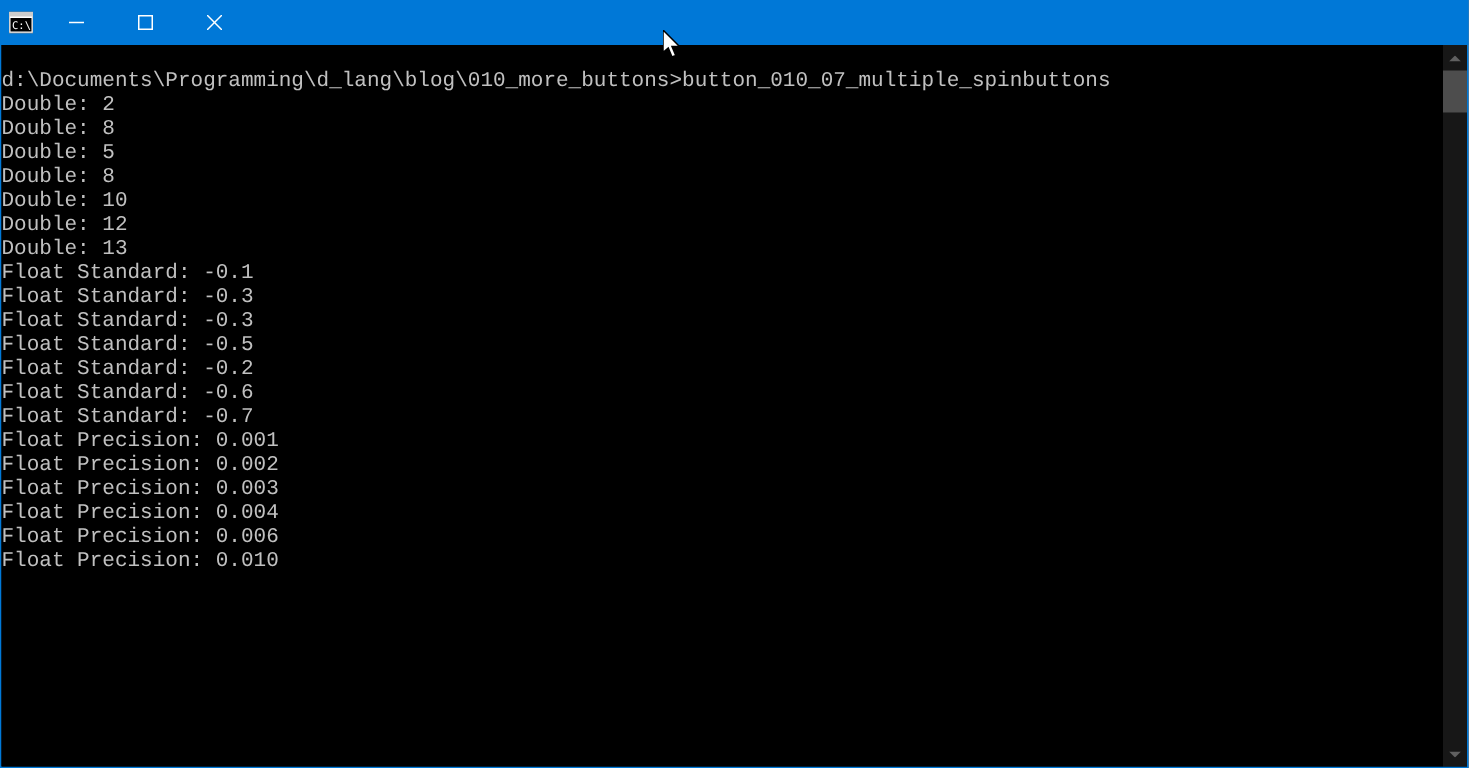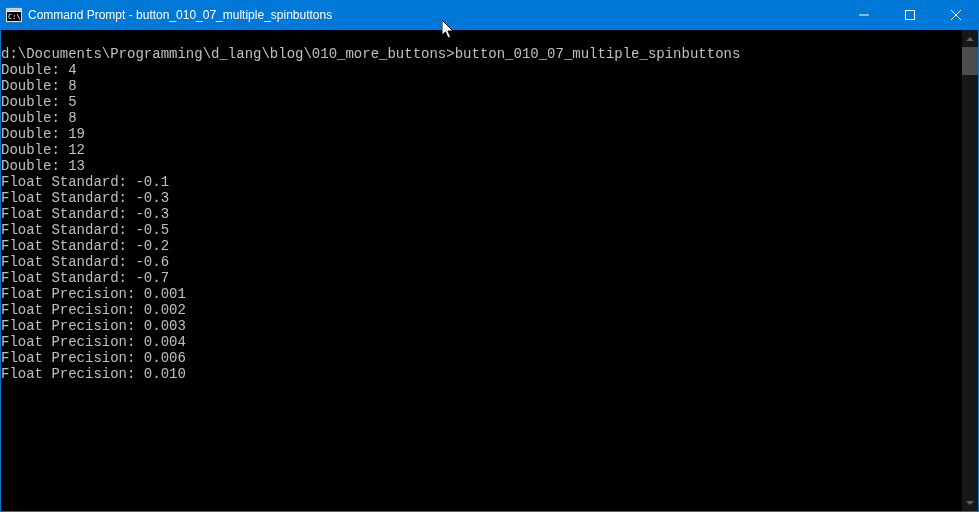--- a/index.html
+++ b/index.html
@@ -116,21 +116,20 @@
 <div class="window">
   <div class="titlebar">
     <span class="titlebar-icon">
       <svg width="16" height="16" viewBox="0 0 16 16">
         <rect x="0" y="1" width="16" height="14" fill="#fff" stroke="#888" stroke-width="0.5"></rect>
         <rect x="0" y="1" width="16" height="3" fill="#ccc"></rect>
         <rect x="1" y="5" width="14" height="9" fill="#000"></rect>
         <text x="2" y="12" font-family="monospace" font-size="7" fill="#fff">C:\</text>
       </svg>
     </span>
-    <span class="titlebar-title">Command Prompt - button_010_07_multiple_spinbuttons</span>
     <div class="titlebar-buttons">
       <div class="titlebar-btn">
         <svg width="10" height="10" viewBox="0 0 10 10">
             <line x1="0" y1="5" x2="10" y2="5" stroke="#fff" stroke-width="1"></line>
           </svg>
       </div>
       <div class="titlebar-btn">
         <svg width="10" height="10" viewBox="0 0 10 10">
             <rect x="0.5" y="0.5" width="9" height="9" fill="none" stroke="#fff" stroke-width="1"></rect>
           </svg>
@@ -139,25 +138,25 @@
         <svg width="10" height="10" viewBox="0 0 10 10">
           <line x1="0" y1="0" x2="10" y2="10" stroke="#fff" stroke-width="1"></line>
           <line x1="10" y1="0" x2="0" y2="10" stroke="#fff" stroke-width="1"></line>
         </svg>
       </div>
     </div>
   </div>
 
   <div class="client-area">
     <div class="terminal-content"><div class="blank-top"></div><span><span>d:\Documents\Programming\d_lang\blog\010_more_buttons&gt;</span><span>button_010_07_multiple_spinbuttons</span></span>
-<span>Double: 4</span>
+<span>Double: 2</span>
 <span>Double: 8</span>
 <span>Double: 5</span>
 <span>Double: 8</span>
-<span>Double: 19</span>
+<span>Double: 10</span>
 <span>Double: 12</span>
 <span>Double: 13</span>
 <span>Float Standard: -0.1</span>
 <span>Float Standard: -0.3</span>
 <span>Float Standard: -0.3</span>
 <span>Float Standard: -0.5</span>
 <span>Float Standard: -0.2</span>
 <span>Float Standard: -0.6</span>
 <span>Float Standard: -0.7</span>
 <span>Float Precision: 0.001</span>

